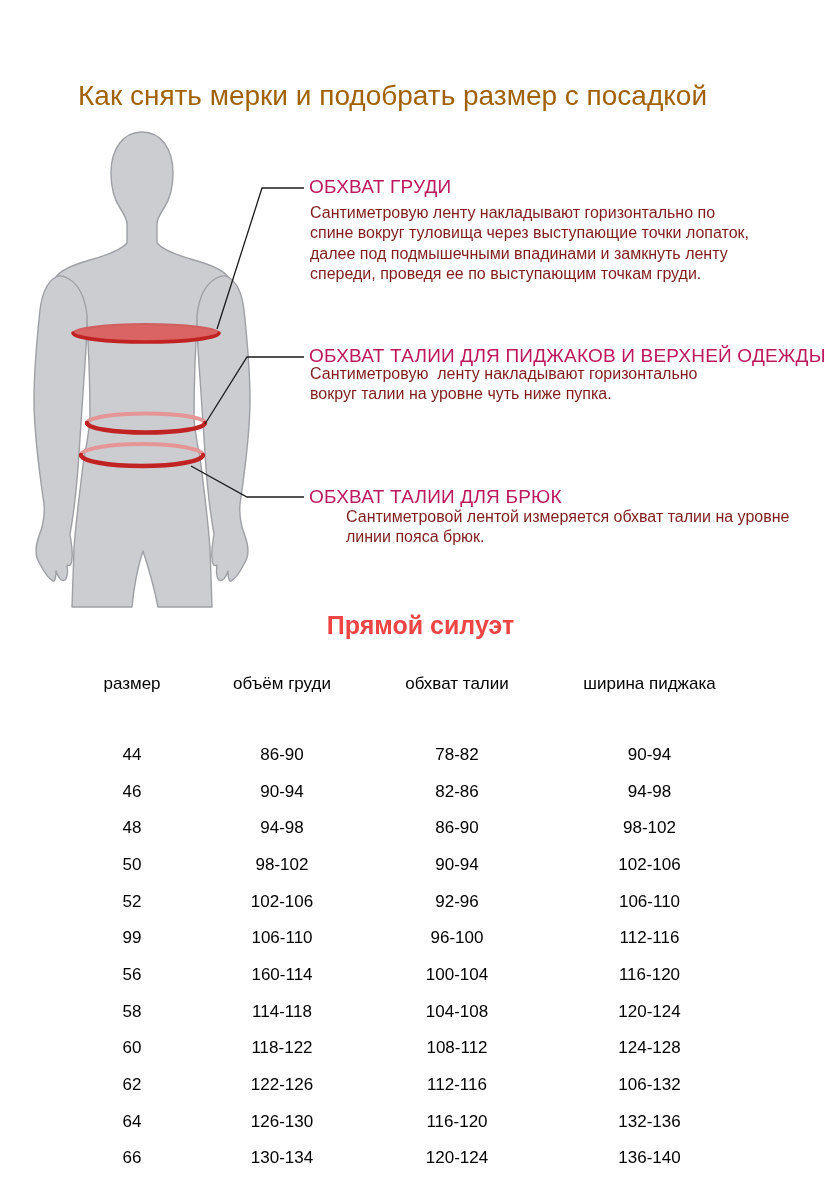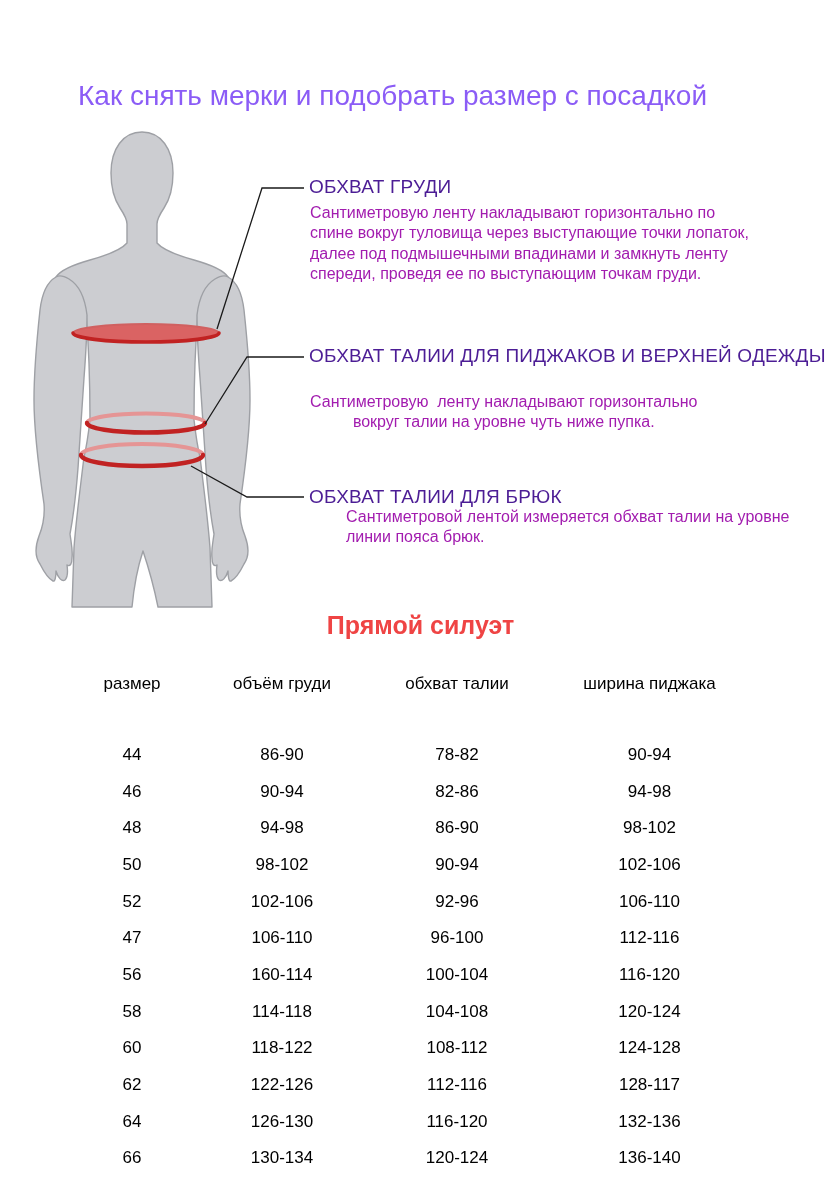--- a/index.html
+++ b/index.html
@@ -5,33 +5,33 @@
   html,body { margin:0; padding:0; background:#ffffff; }
   .canvas {
     position:relative; width:825px; height:1200px; background:#ffffff;
     font-family:"Liberation Sans","DejaVu Sans",sans-serif; color:#000;
     overflow:hidden;
   }
   .figure-svg { position:absolute; left:0; top:0; width:825px; height:1200px; }
 
   .title {
     position:absolute; left:78px; top:80px; margin:0;
-    font-size:28px; font-weight:400; color:#8b5cf6; white-space:nowrap;
+    font-size:28px; font-weight:400; color:#a16207; white-space:nowrap;
   }
 
   .m-label {
     position:absolute; left:309px; font-size:19px; font-weight:400;
-    color:#4c1d95; white-space:nowrap; letter-spacing:0.2px;
+    color:#be185d; white-space:nowrap; letter-spacing:0.2px;
   }
   .m-desc {
     position:absolute; left:310px; font-size:16px; line-height:20.4px;
-    color:#a21caf; white-space:pre-wrap;
+    color:#7f1d1d; white-space:pre-wrap;
   }
   .s1-label { top:176px; }  .s1-desc { top:203px; }
-  .s2-label { top:345px; }  .s2-desc { top:392px;text-align:center; }
+  .s2-label { top:345px; }  .s2-desc { top:364px; }
   .s3-label { top:486px; }  .s3-desc { top:507px;margin-left:36px; }
 
   .table-title {
     position:absolute; left:8px; top:611px; width:825px; margin:0;
     text-align:center; font-size:25px; font-weight:700; color:#ef4444;
   }
 
   .thead-row, .trow {
     display:grid; grid-template-columns:144px 156px 194px 191px;
   }
@@ -182,21 +182,21 @@
         <div class="tcell">90-94</div>
         <div class="tcell">102-106</div>
       </div>
       <div class="trow">
         <div class="tcell">52</div>
         <div class="tcell">102-106</div>
         <div class="tcell">92-96</div>
         <div class="tcell">106-110</div>
       </div>
       <div class="trow">
-        <div class="tcell">47</div>
+        <div class="tcell">99</div>
         <div class="tcell">106-110</div>
         <div class="tcell">96-100</div>
         <div class="tcell">112-116</div>
       </div>
       <div class="trow">
         <div class="tcell">56</div>
         <div class="tcell">160-114</div>
         <div class="tcell">100-104</div>
         <div class="tcell">116-120</div>
       </div>
@@ -209,21 +209,21 @@
       <div class="trow">
         <div class="tcell">60</div>
         <div class="tcell">118-122</div>
         <div class="tcell">108-112</div>
         <div class="tcell">124-128</div>
       </div>
       <div class="trow">
         <div class="tcell">62</div>
         <div class="tcell">122-126</div>
         <div class="tcell">112-116</div>
-        <div class="tcell">128-117</div>
+        <div class="tcell">106-132</div>
       </div>
       <div class="trow">
         <div class="tcell">64</div>
         <div class="tcell">126-130</div>
         <div class="tcell">116-120</div>
         <div class="tcell">132-136</div>
       </div>
       <div class="trow">
         <div class="tcell">66</div>
         <div class="tcell">130-134</div>

